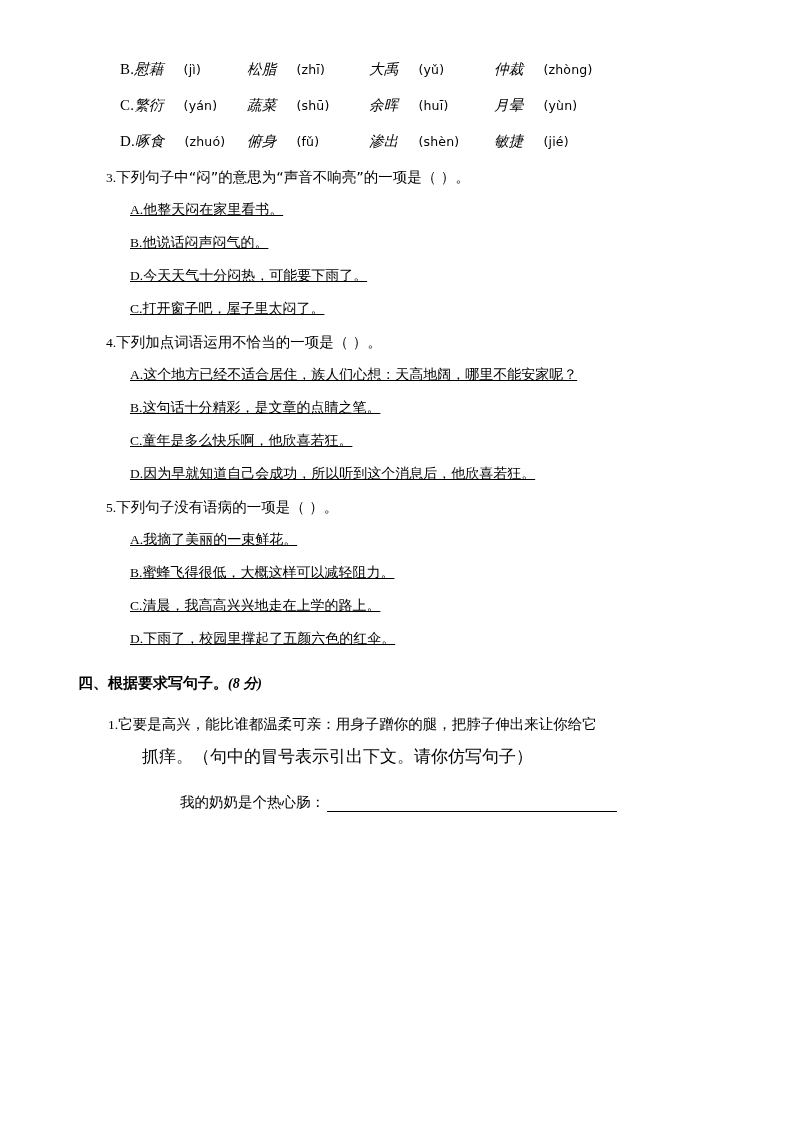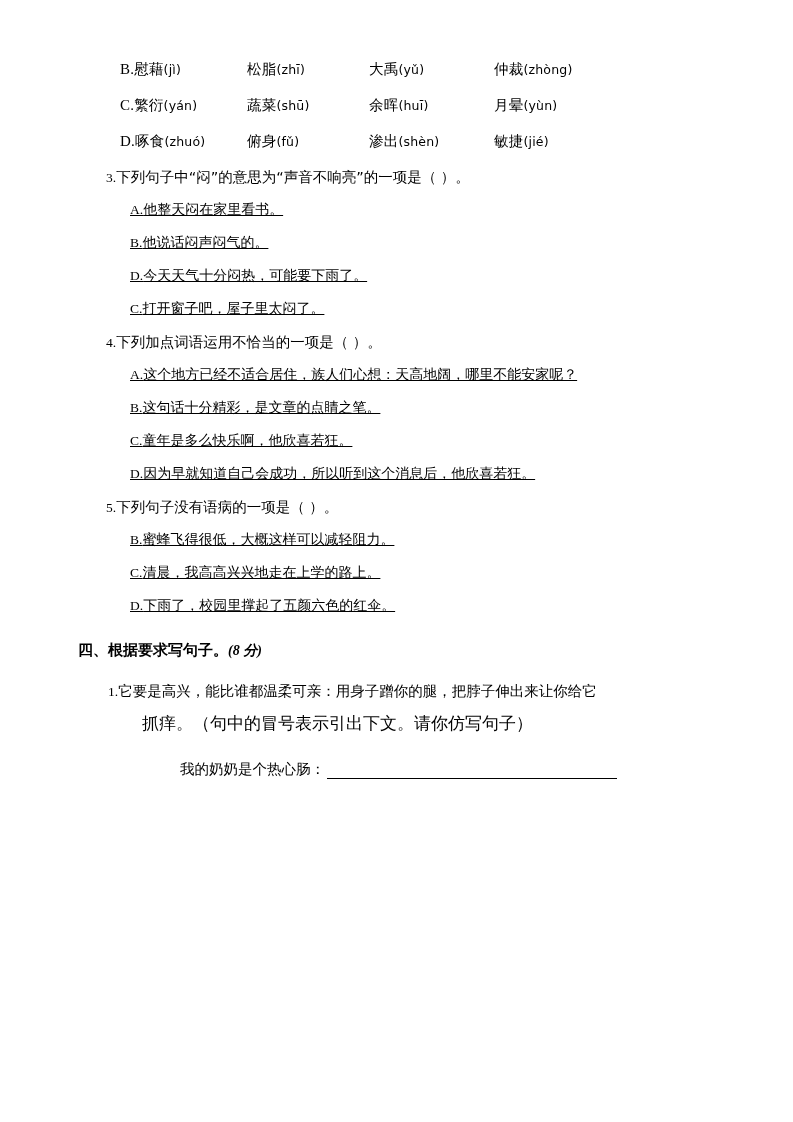--- a/index.html
+++ b/index.html
@@ -38,24 +38,26 @@
     padding-left: 24px;
   }
   .pinyin-cell {
     font-size: 15px;
     letter-spacing: 0.2px;
     white-space: nowrap;
   }
   .pinyin-cell .han {
     font-family: "DejaVu Sans", "Liberation Sans", sans-serif;
     font-size: 14.5px;
+    font-style: italic;
   }
   .pinyin-cell .py {
     font-family: "DejaVu Sans", "Liberation Sans", sans-serif;
     font-size: 12.5px;
+    margin-left: 20px;
   }
   .c1 { width: 127px; }
   .c2 { width: 122px; }
   .c3 { width: 125px; }
   .c4 { width: 120px; }
 
   
   .q {
     font-size: 14.5px;
     font-family: "DejaVu Sans", "Liberation Sans", sans-serif;
@@ -211,20 +213,23 @@
       <span class="lab">C.</span><span>童年是多么快乐啊，他欣喜若狂。</span>
     </div>
     <div class="opt">
       <span class="lab">D.</span><span>因为早就知道自己会成功，所以听到这个消息后，他欣喜若狂。</span>
     </div>
 
     <div class="q">
       <span class="num">5.</span><span>下列句子没有语病的一项是（        ）。</span>
     </div>
     <div class="opt">
+      <span class="lab">A.</span><span>我摘了美丽的一束鲜花。</span>
+    </div>
+    <div class="opt">
       <span class="lab">B.</span><span>蜜蜂飞得很低，大概这样可以减轻阻力。</span>
     </div>
     <div class="opt">
       <span class="lab">C.</span><span>清晨，我高高兴兴地走在上学的路上。</span>
     </div>
     <div class="opt">
       <span class="lab">D.</span><span>下雨了，校园里撑起了五颜六色的红伞。</span>
     </div>
 
     <div class="section">

